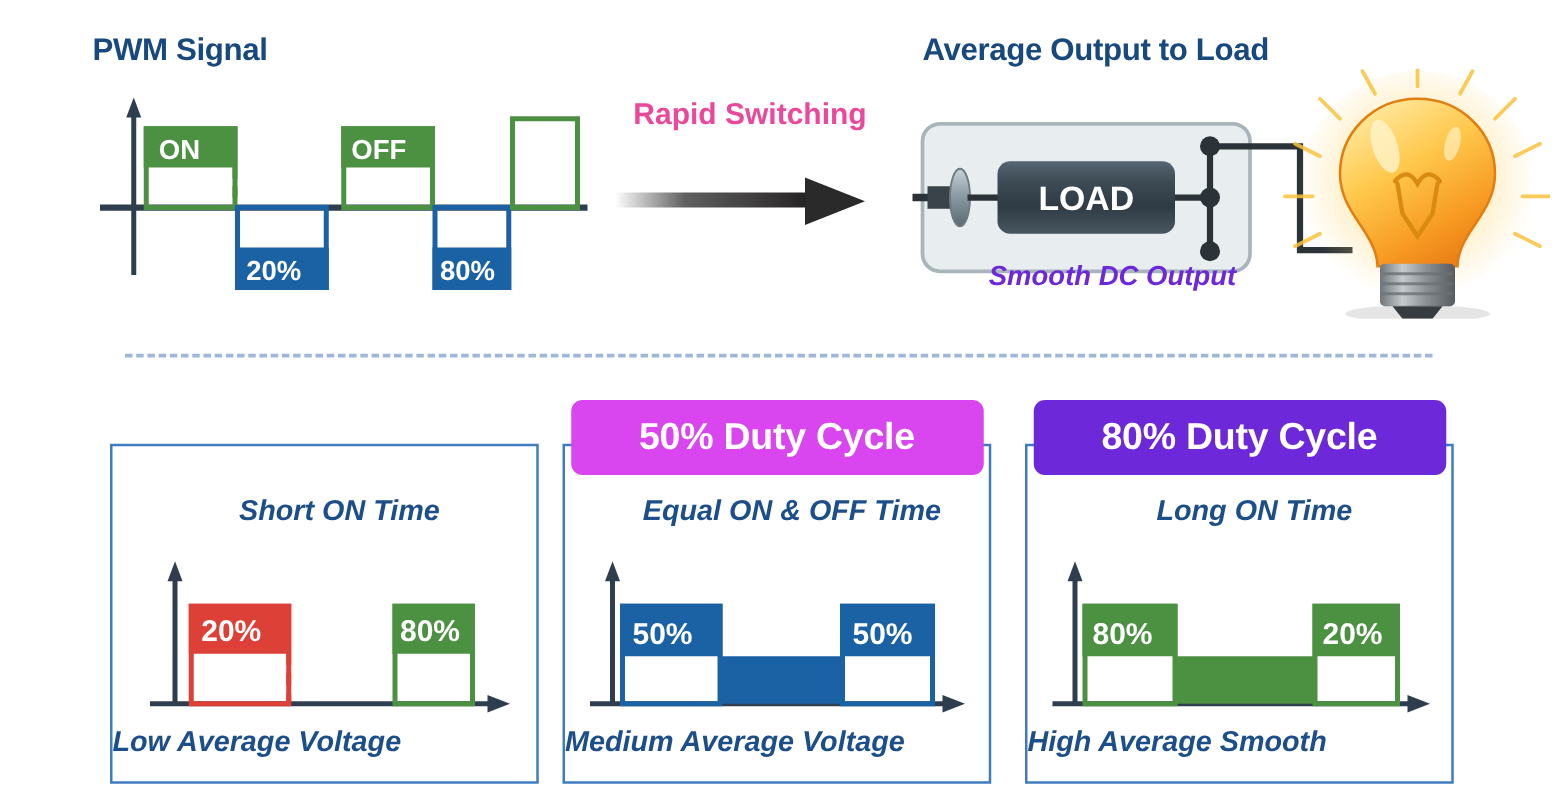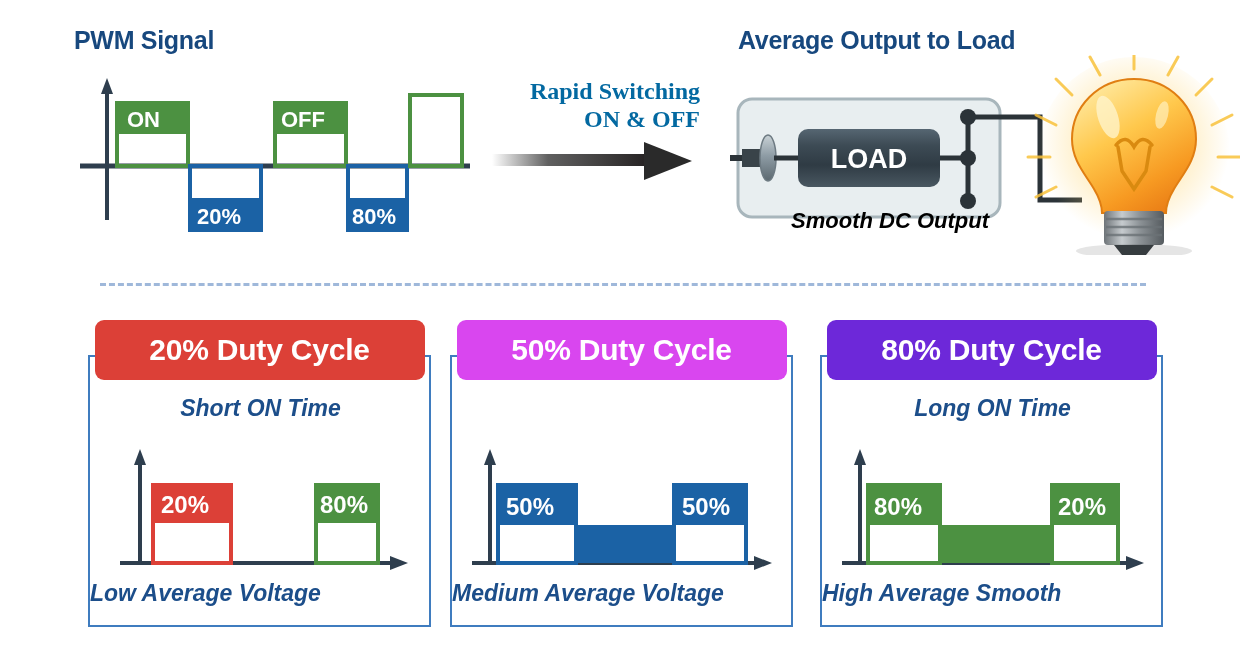--- a/index.html
+++ b/index.html
@@ -23,34 +23,33 @@
     white-space: nowrap;
   }
 
   #pwm-title { left: 74px; top: 26px; }
   #avg-title { left: 738px; top: 26px; font-size: 25px; }
 
   #rapid-switch-label {
     position: absolute;
     left: 500px; top: 78px;
     width: 200px;
-    text-align: right;
-    color: #0369a1;
+    text-align: center;
+    color: #ec4899;
     font-weight: bold;
     font-size: 24px;
     line-height: 1.15;
-    font-family: Liberation Serif, serif;
   }
 
   #smooth-dc-label {
     position: absolute;
     left: 745px; top: 208px;
     width: 290px;
     text-align: center;
-    color: #000000;
+    color: #6d28d9;
     font-style: italic;
     font-weight: bold;
     font-size: 22px;
   }
 
   
   #pwm-wave { position: absolute; left: 60px; top: 60px; }
   #arrow-svg { position: absolute; left: 492px; top: 140px; }
   #load-svg  { position: absolute; left: 730px; top: 55px; }
 
@@ -91,21 +90,21 @@
     color: #ffffff;
     font-size: 30px;
     font-weight: bold;
     letter-spacing: -0.2px;
     white-space: nowrap;
   }
 
   .card-subtitle {
     position: absolute;
     top: 38px;
-    left: 1px; width: 100%;
+    left: 12px; width: 100%;
     text-align: center;
     color: #1C4E8A;
     font-style: italic;
     font-weight: bold;
     font-size: 23px;
     white-space: nowrap;
   }
 
   .card-footer {
     position: absolute;
@@ -129,21 +128,20 @@
 </head>
 <body>
 
 <div id="top-section">
 
   <div class="navy-title" id="avg-title">Average Output to Load</div>
   <div class="navy-title" id="pwm-title">PWM Signal</div>
 
   <div id="rapid-switch-label">
     <div>Rapid Switching</div>
-    <div>ON &amp; OFF</div>
   </div>
 
   <svg id="pwm-wave" width="420" height="200" viewBox="0 0 420 200">
 
     <g>
       <line x1="47" y1="106" x2="47" y2="30" stroke="#2E3E4E" stroke-width="4"></line>
       <polygon points="47,18 41,34 53,34" fill="#2E3E4E"></polygon>
       <line x1="47" y1="106" x2="47" y2="160" stroke="#2E3E4E" stroke-width="4"></line>
     </g>
 
@@ -274,21 +272,20 @@
   </svg>
 
   <div id="smooth-dc-label">Smooth DC Output</div>
 </div>
 
 <div id="divider"></div>
 
 <div id="cards">
 
   <div class="card" id="card-0">
-    <div class="card-header" style="background:#DC4037">20% Duty Cycle</div>
     <div class="card-subtitle">Short ON Time</div>
 
     <svg class="card-chart" width="328" height="135" viewBox="0 0 328 135">
       <g>
         <line x1="42" y1="118" x2="42" y2="14" stroke="#2E3E4E" stroke-width="4"></line>
         <polygon points="42,4 36,20 48,20" fill="#2E3E4E"></polygon>
         <line x1="22" y1="118" x2="300" y2="118" stroke="#2E3E4E" stroke-width="4"></line>
         <polygon points="310,118 292,111 292,125" fill="#2E3E4E"></polygon>
       </g>
 
@@ -305,20 +302,21 @@
         <line x1="280" y1="78" x2="280" y2="118" stroke="#4C9141" stroke-width="4" stroke-dasharray="9,7"></line>
         <text class="wave-label" x="222" y="68" font-size="24">80%</text>
       </g>
     </svg>
 
     <div class="card-footer">Low Average Voltage</div>
   </div>
 
   <div class="card" id="card-1">
     <div class="card-header" style="background:#d946ef">50% Duty Cycle</div>
+    <div class="card-subtitle">Equal ON &amp; OFF Time</div>
 
     <svg class="card-chart" width="328" height="135" viewBox="0 0 328 135">
       <g>
         <line x1="30" y1="118" x2="30" y2="14" stroke="#2E3E4E" stroke-width="4"></line>
         <polygon points="30,4 24,20 36,20" fill="#2E3E4E"></polygon>
         <line x1="12" y1="118" x2="300" y2="118" stroke="#2E3E4E" stroke-width="4"></line>
         <polygon points="312,118 294,111 294,125" fill="#2E3E4E"></polygon>
       </g>
 
       <g>

